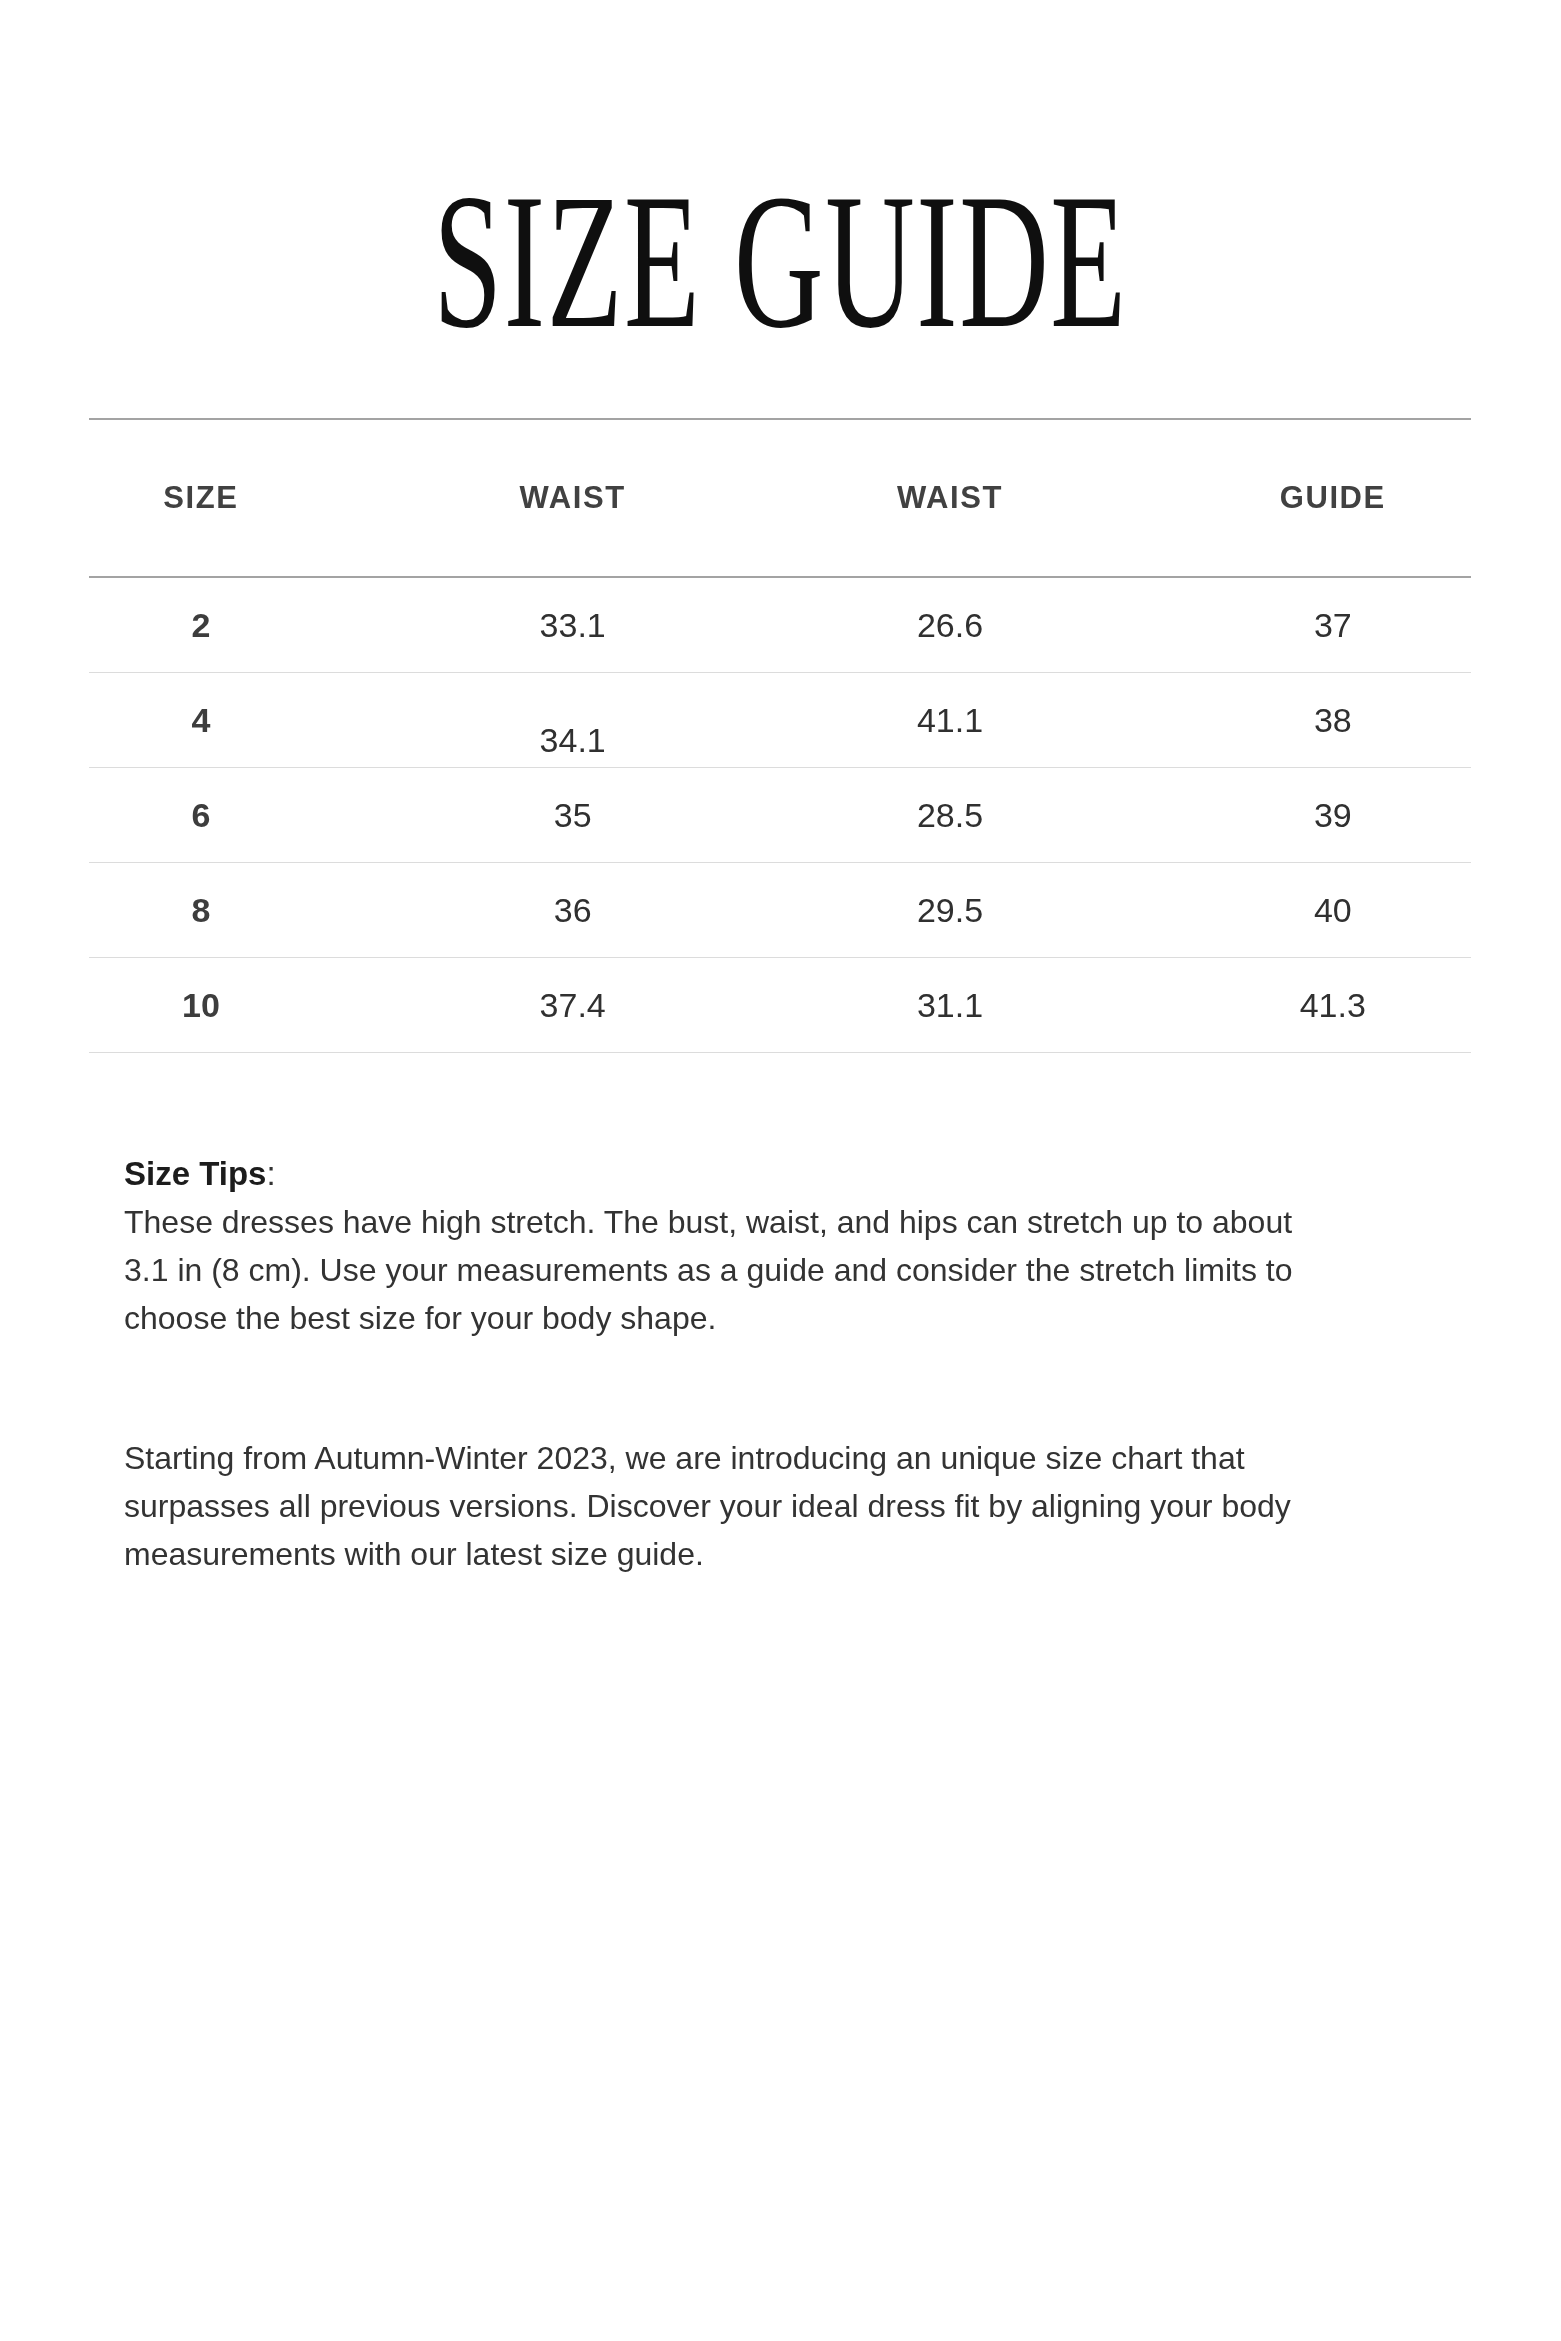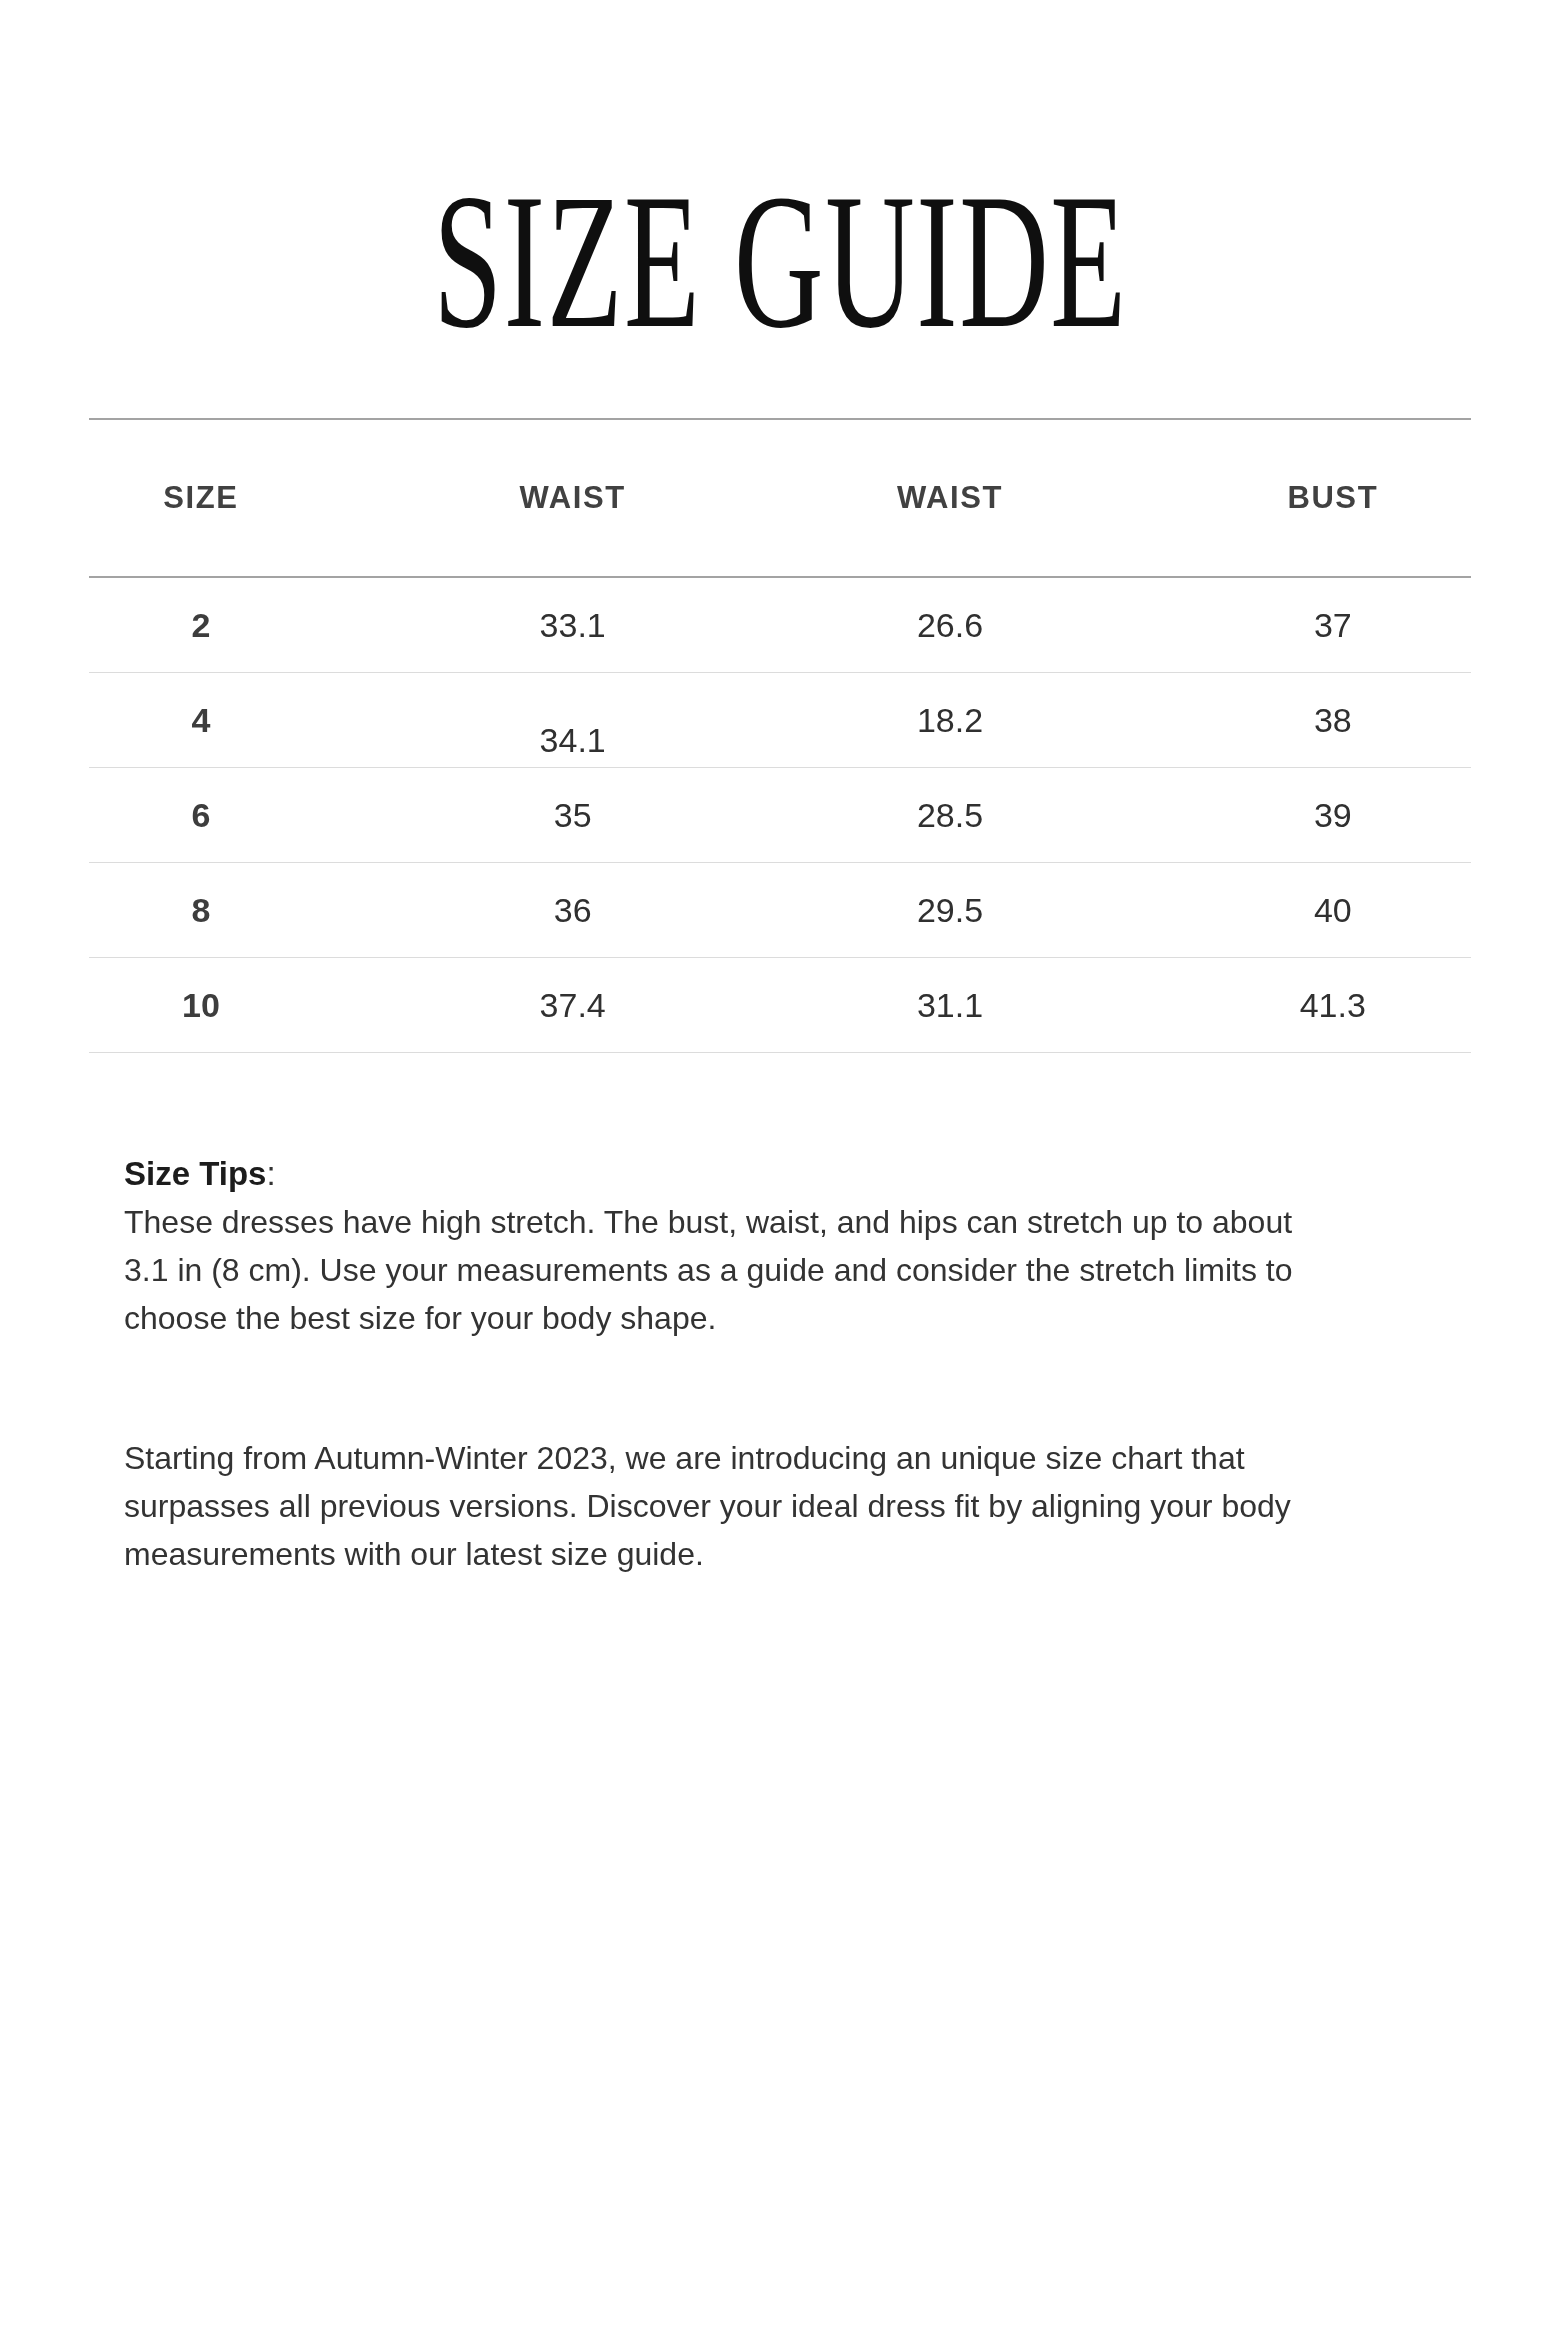--- a/index.html
+++ b/index.html
@@ -111,33 +111,33 @@
 
   <div class="title-wrap">
     <span class="title-text">SIZE GUIDE</span>
   </div>
 
   <div class="size-table">
     <div class="header-row" id="table-header-row">
         <span class="cell th" style="left: 8.1%;">SIZE</span>
         <span class="cell th" style="left: 35%;">WAIST</span>
         <span class="cell th" style="left: 62.3%;">WAIST</span>
-        <span class="cell th" style="left: 90%;">BUST</span>
+        <span class="cell th" style="left: 90%;">GUIDE</span>
       </div>
 
   <div class="data-row">
         <span class="cell td size-col" style="left: 8.1%;">2</span>
         <span class="cell td" style="left: 35%;">33.1</span>
         <span class="cell td" style="left: 62.3%;">26.6</span>
         <span class="cell td" style="left: 90%;">37</span>
       </div>
       <div class="data-row">
         <span class="cell td size-col" style="left: 8.1%;">4</span>
         <span class="cell td" style="left: 35%; margin-top: 20px;">34.1</span>
-        <span class="cell td" style="left: 62.3%;">18.2</span>
+        <span class="cell td" style="left: 62.3%;">41.1</span>
         <span class="cell td" style="left: 90%;">38</span>
       </div>
       <div class="data-row">
         <span class="cell td size-col" style="left: 8.1%;">6</span>
         <span class="cell td" style="left: 35%;">35</span>
         <span class="cell td" style="left: 62.3%;">28.5</span>
         <span class="cell td" style="left: 90%;">39</span>
       </div>
       <div class="data-row">
         <span class="cell td size-col" style="left: 8.1%;">8</span>

